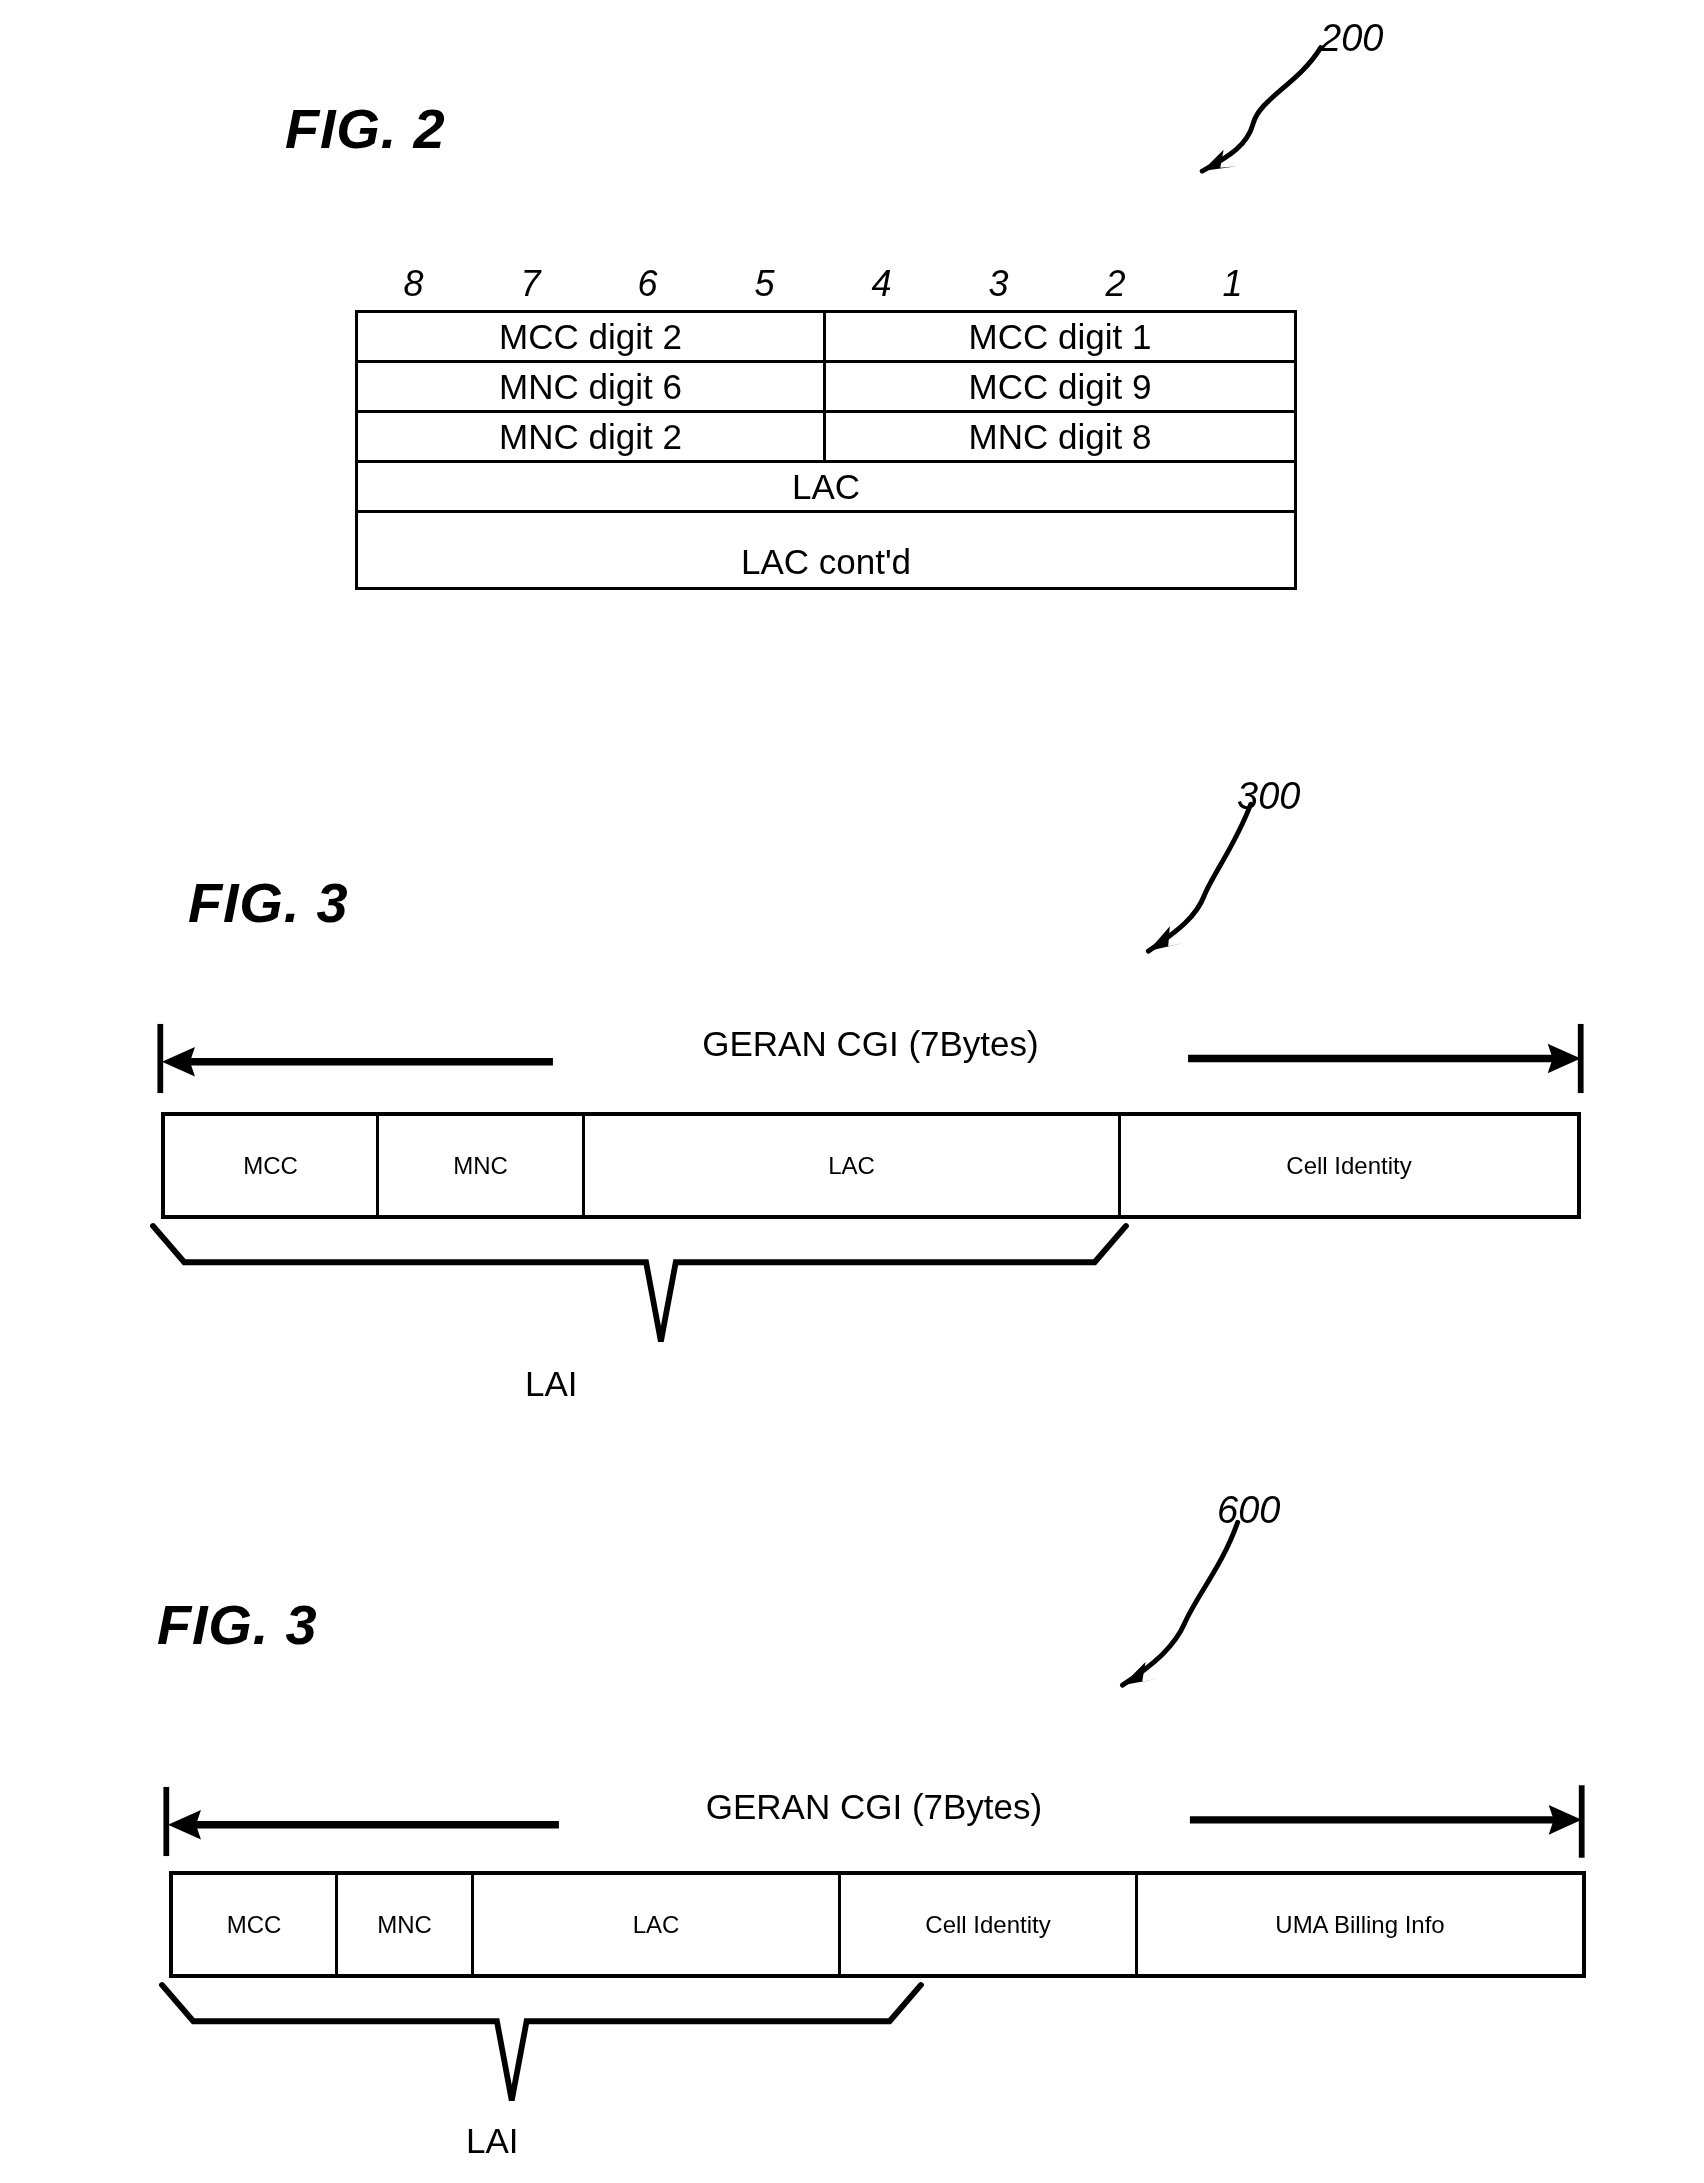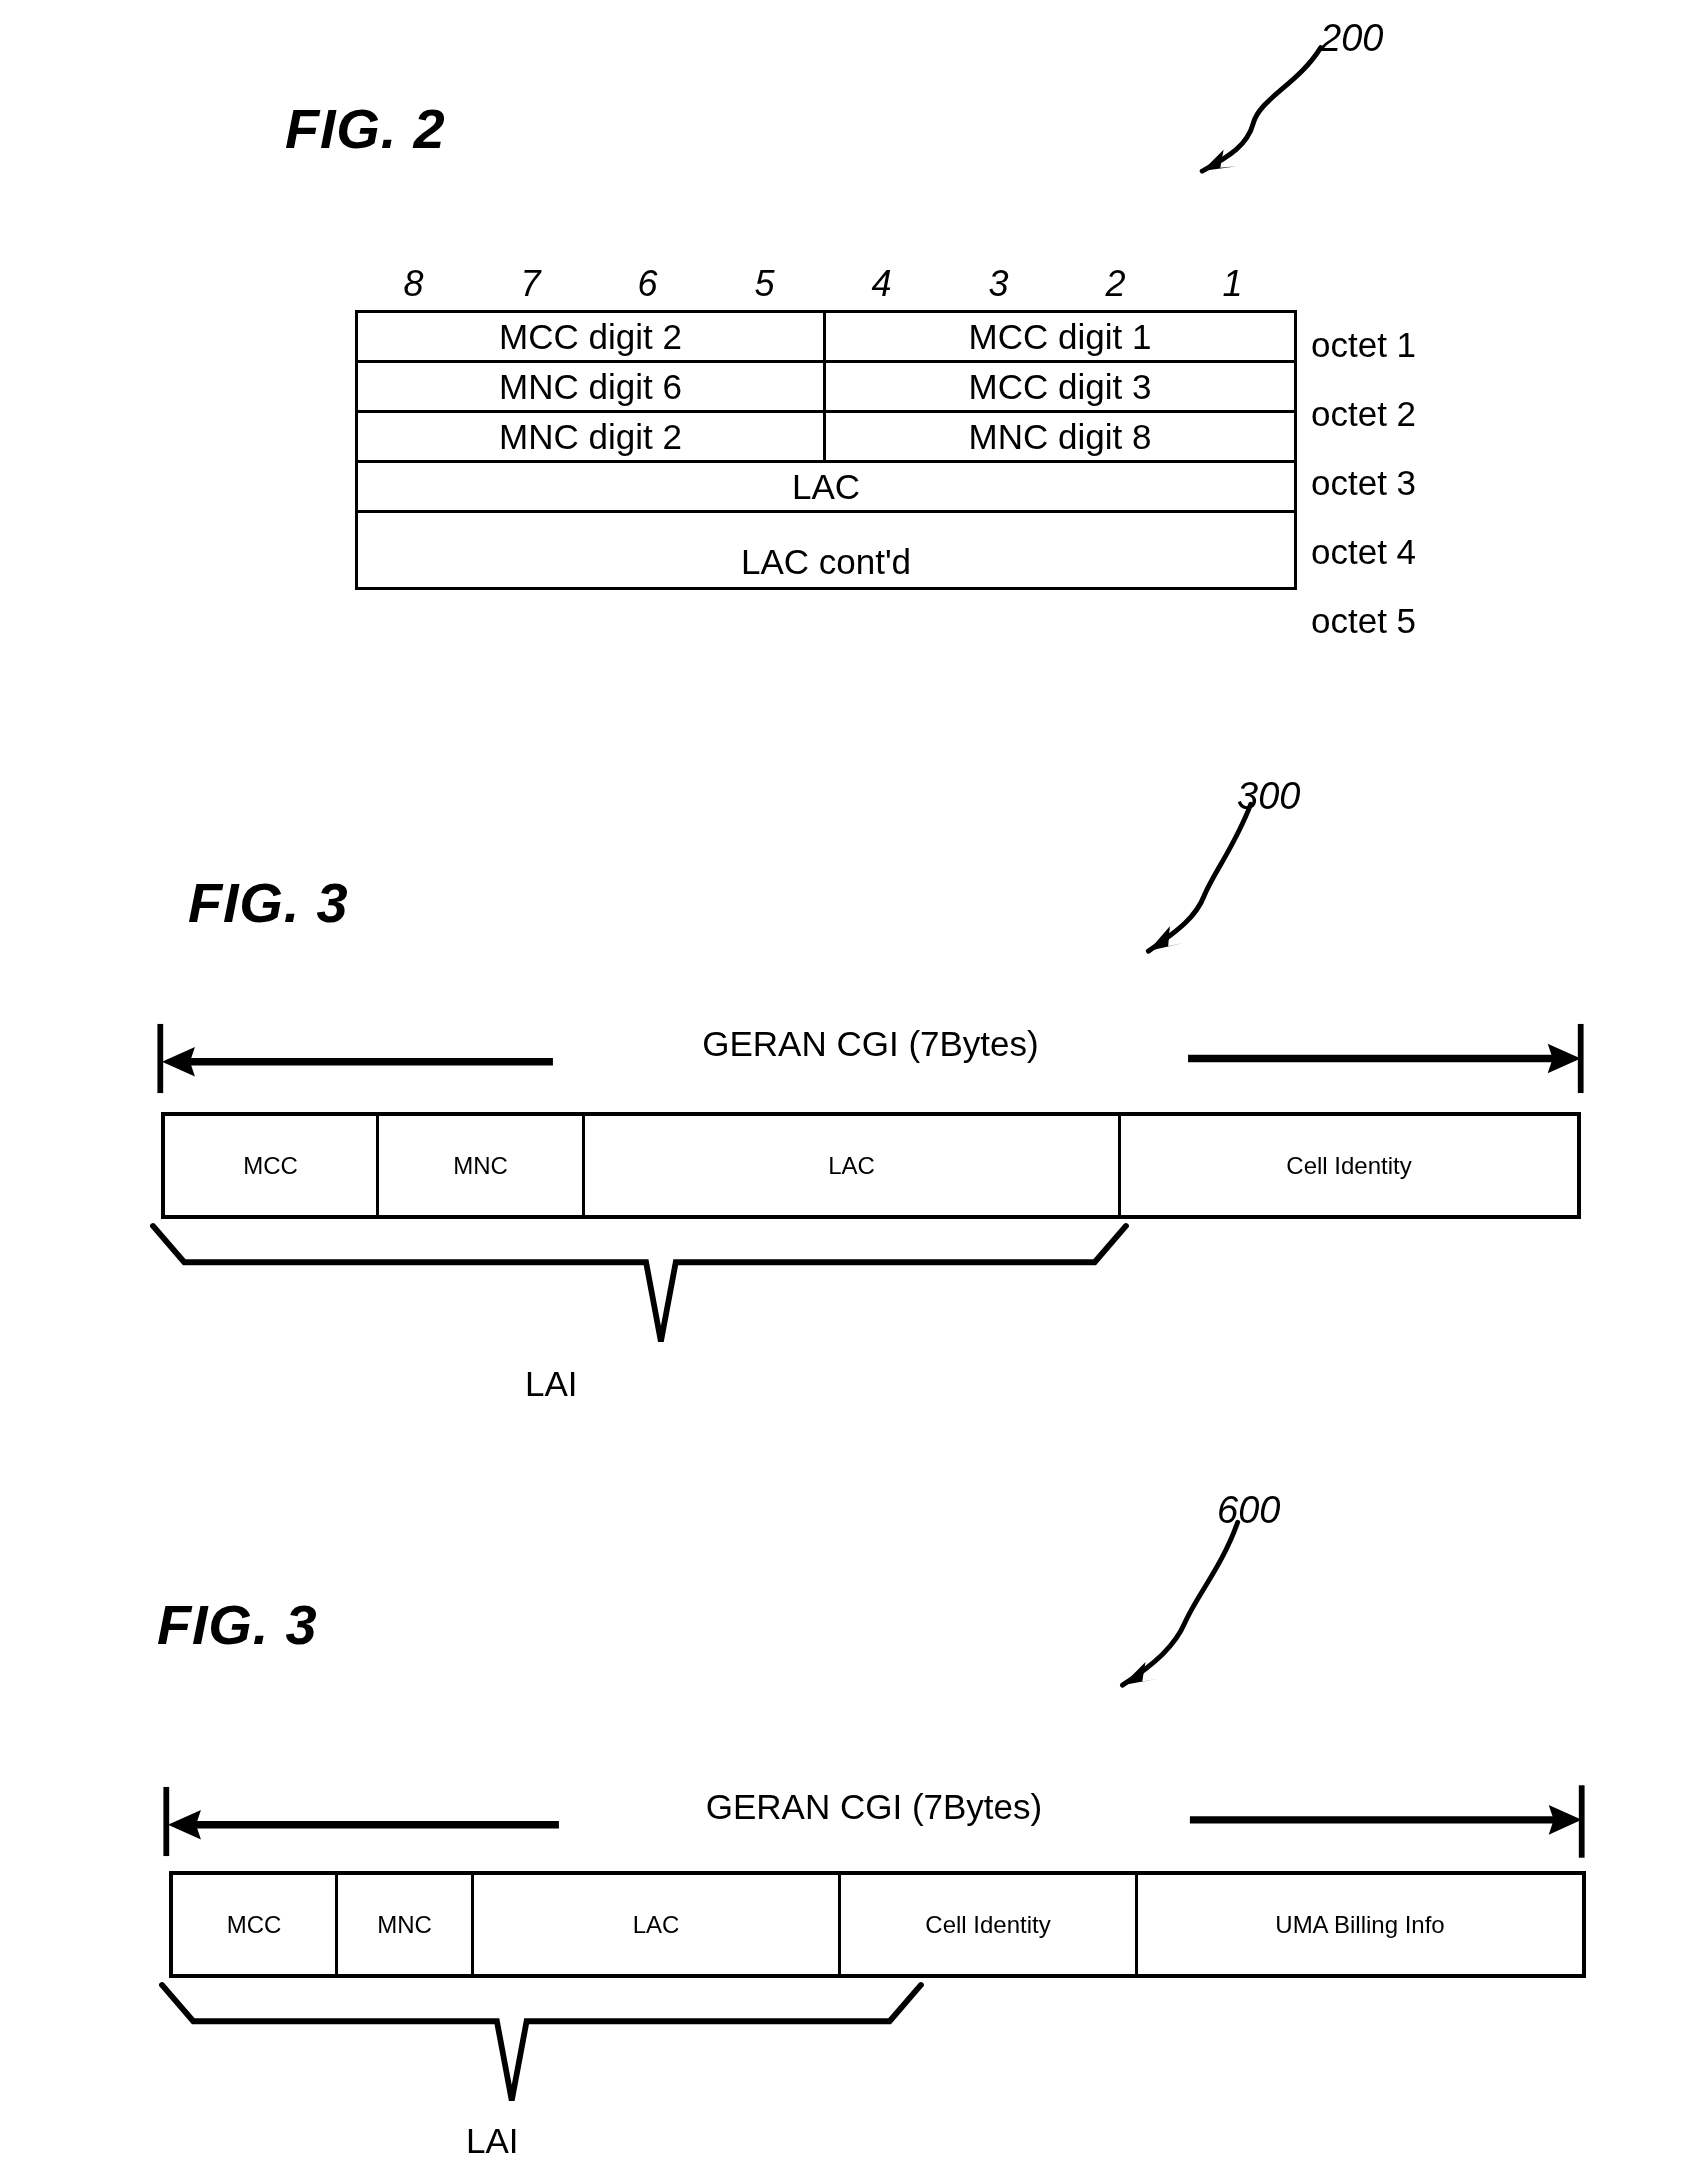--- a/index.html
+++ b/index.html
@@ -204,41 +204,34 @@
     <div class="bit">1</div>
   </div>
 
   <div id="fig2-table">
     <div class="t-row">
       <div class="t-cell half left">MCC digit 2</div>
       <div class="t-cell half">MCC digit 1</div>
     </div>
     <div class="t-row">
       <div class="t-cell half left">MNC digit 6</div>
-      <div class="t-cell half">MCC digit 3</div>
+      <div class="t-cell half">MCC digit 9</div>
     </div>
     <div class="t-row">
       <div class="t-cell half left">MNC digit 2</div>
       <div class="t-cell half">MNC digit 8</div>
     </div>
     <div class="t-row">
       <div class="t-cell full">LAC</div>
     </div>
     <div class="t-row last">
       <div class="t-cell full">LAC cont'd</div>
     </div>
   </div>
 
-  <div id="fig2-octets">
-    <div class="octet-label">octet 1</div>
-    <div class="octet-label">octet 2</div>
-    <div class="octet-label">octet 3</div>
-    <div class="octet-label">octet 4</div>
-    <div class="octet-label">octet 5</div>
-  </div>
 
   <div class="fig-title" id="fig3-title">FIG. 3</div>
 
   <div class="ref-num" id="ref-300">300</div>
 
   <svg class="ref-arrow" id="arrow-300" width="198" height="165" viewBox="0 0 240 200">
     <path d="M196 10 C 178 58, 152 92, 140 120 C 130 146, 110 162, 72 188" stroke="#000" stroke-width="6" fill="none" stroke-linecap="round"></path>
     <path d="M72 188 L 98 158 L 96 182 L 116 178 Z" fill="#000"></path>
   </svg>
 

